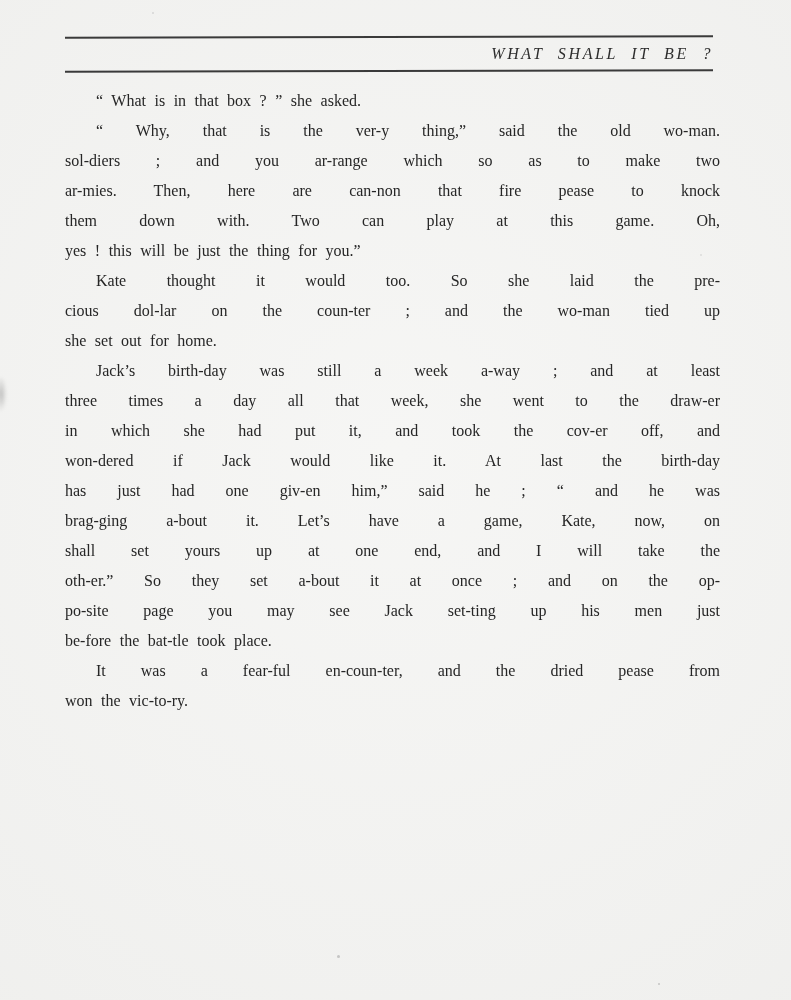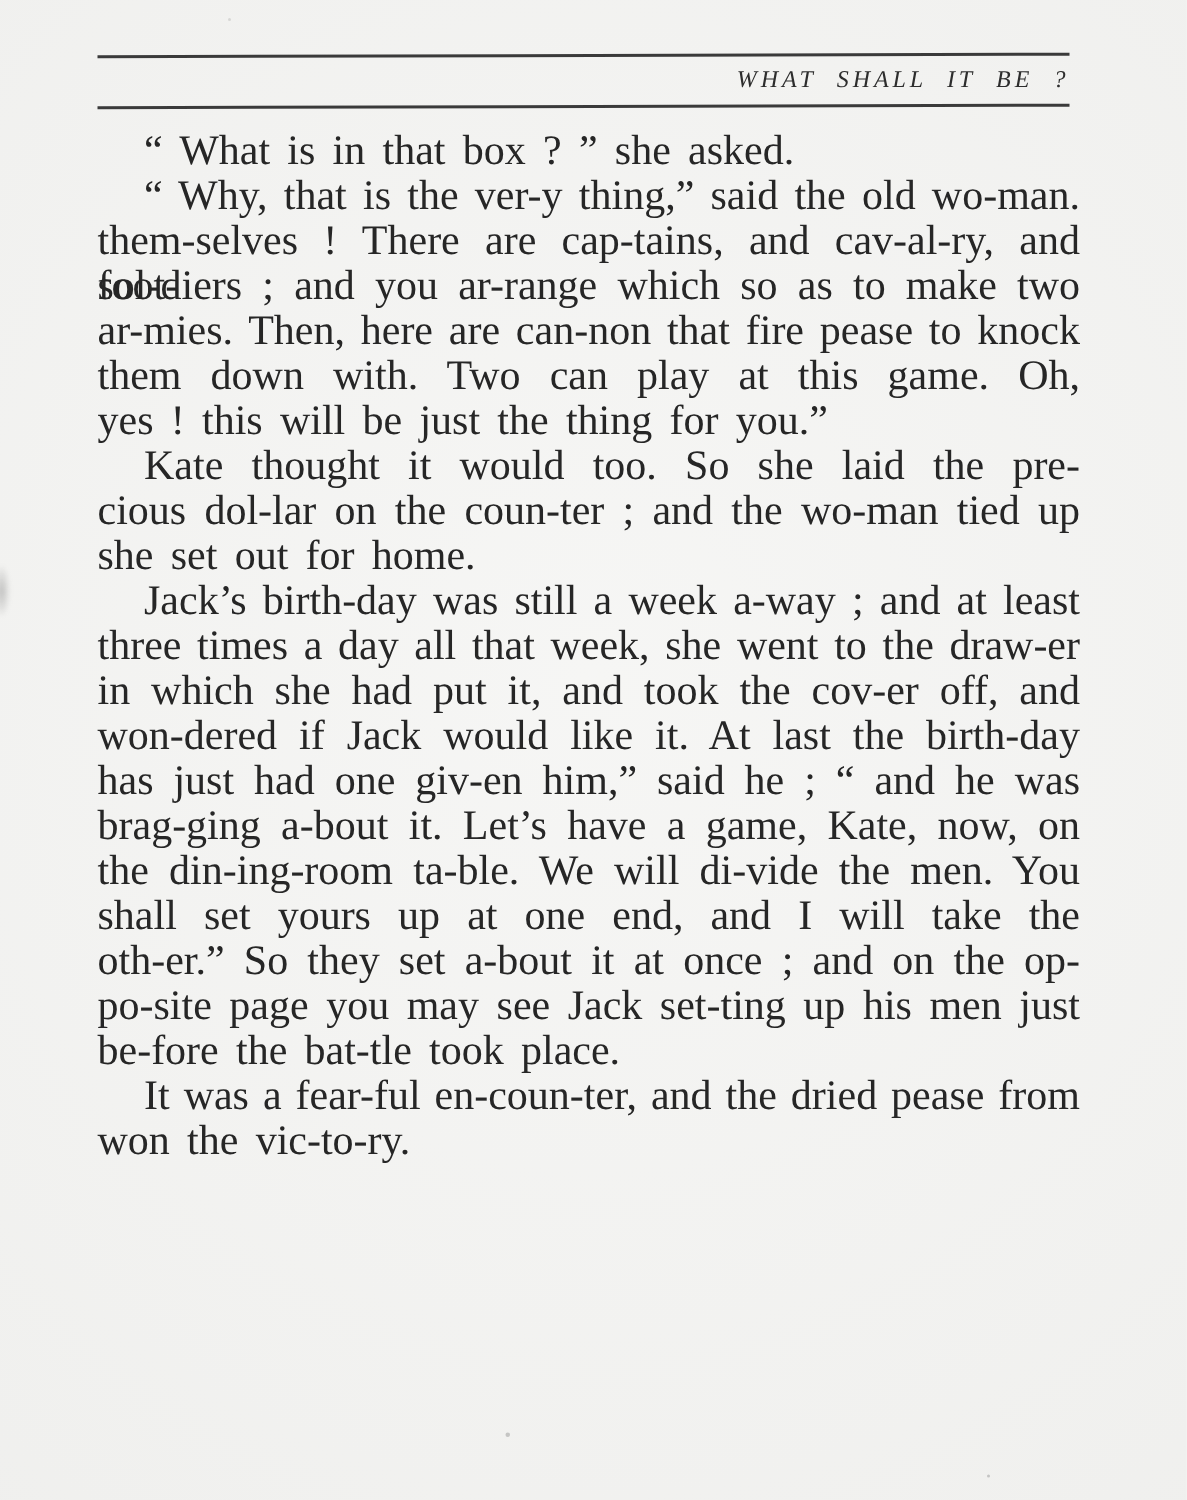--- a/index.html
+++ b/index.html
@@ -45,21 +45,21 @@
     word-spacing: 7px;
     color: #2d2d2d;
   }
   .text-block {
     position: absolute;
     top: 86px;
     left: 65px;
     width: 655px;
   }
   .line {
-    font-size: 28px;
+    font-size: 16px;
     line-height: 30px;
     height: 30px;
     white-space: normal;
     text-align: justify;
     text-align-last: justify;
     word-spacing: 2px;
     color: var(--ink);
   }
   .line.first { text-indent: 31px; }
   .line.last  { text-align-last: left; word-spacing: 4.5px; }
@@ -92,35 +92,33 @@
   <div class="running-head-rule rule-top"></div>
 
   <div class="running-head">WHAT SHALL IT BE ?</div>
 
   <div class="running-head-rule rule-bottom"></div>
 
   <div class="text-block">
 
   <div class="line first last">“ What is in that box ? ” she asked.</div>
       <div class="line first">“ Why, that is the ver-y thing,” said the old wo-man.</div>
-      <div class="line">them-selves !  There are cap-tains, and cav-al-ry, and foot-</div>
       <div class="line">sol-diers ; and you ar-range which so as to make two</div>
       <div class="line">ar-mies.  Then, here are can-non that fire pease to knock</div>
       <div class="line">them down with.  Two can play at this game.  Oh,</div>
       <div class="line last">yes ! this will be just the thing for you.”</div>
       <div class="line first">Kate thought it would too.  So she laid the pre-</div>
       <div class="line">cious dol-lar on the coun-ter ; and the wo-man tied up</div>
       <div class="line last">she set out for home.</div>
       <div class="line first">Jack’s birth-day was still a week a-way ; and at least</div>
       <div class="line">three times a day all that week, she went to the draw-er</div>
       <div class="line">in which she had put it, and took the cov-er off, and</div>
       <div class="line">won-dered if Jack would like it.  At last the birth-day</div>
       <div class="line">has just had one giv-en him,” said he ; “ and he was</div>
       <div class="line">brag-ging a-bout it.  Let’s have a game, Kate, now, on</div>
-      <div class="line">the din-ing-room ta-ble.  We will di-vide the men.  You</div>
       <div class="line">shall set yours up at one end, and I will take the</div>
       <div class="line">oth-er.”  So they set a-bout it at once ; and on the op-</div>
       <div class="line">po-site page you may see Jack set-ting up his men just</div>
       <div class="line last">be-fore the bat-tle took place.</div>
       <div class="line first">It was a fear-ful en-coun-ter, and the dried pease from</div>
       <div class="line last">won the vic-to-ry.</div>
     </div>
 
   <div class="smudge"></div>
   <div class="speck speck-1"></div>

